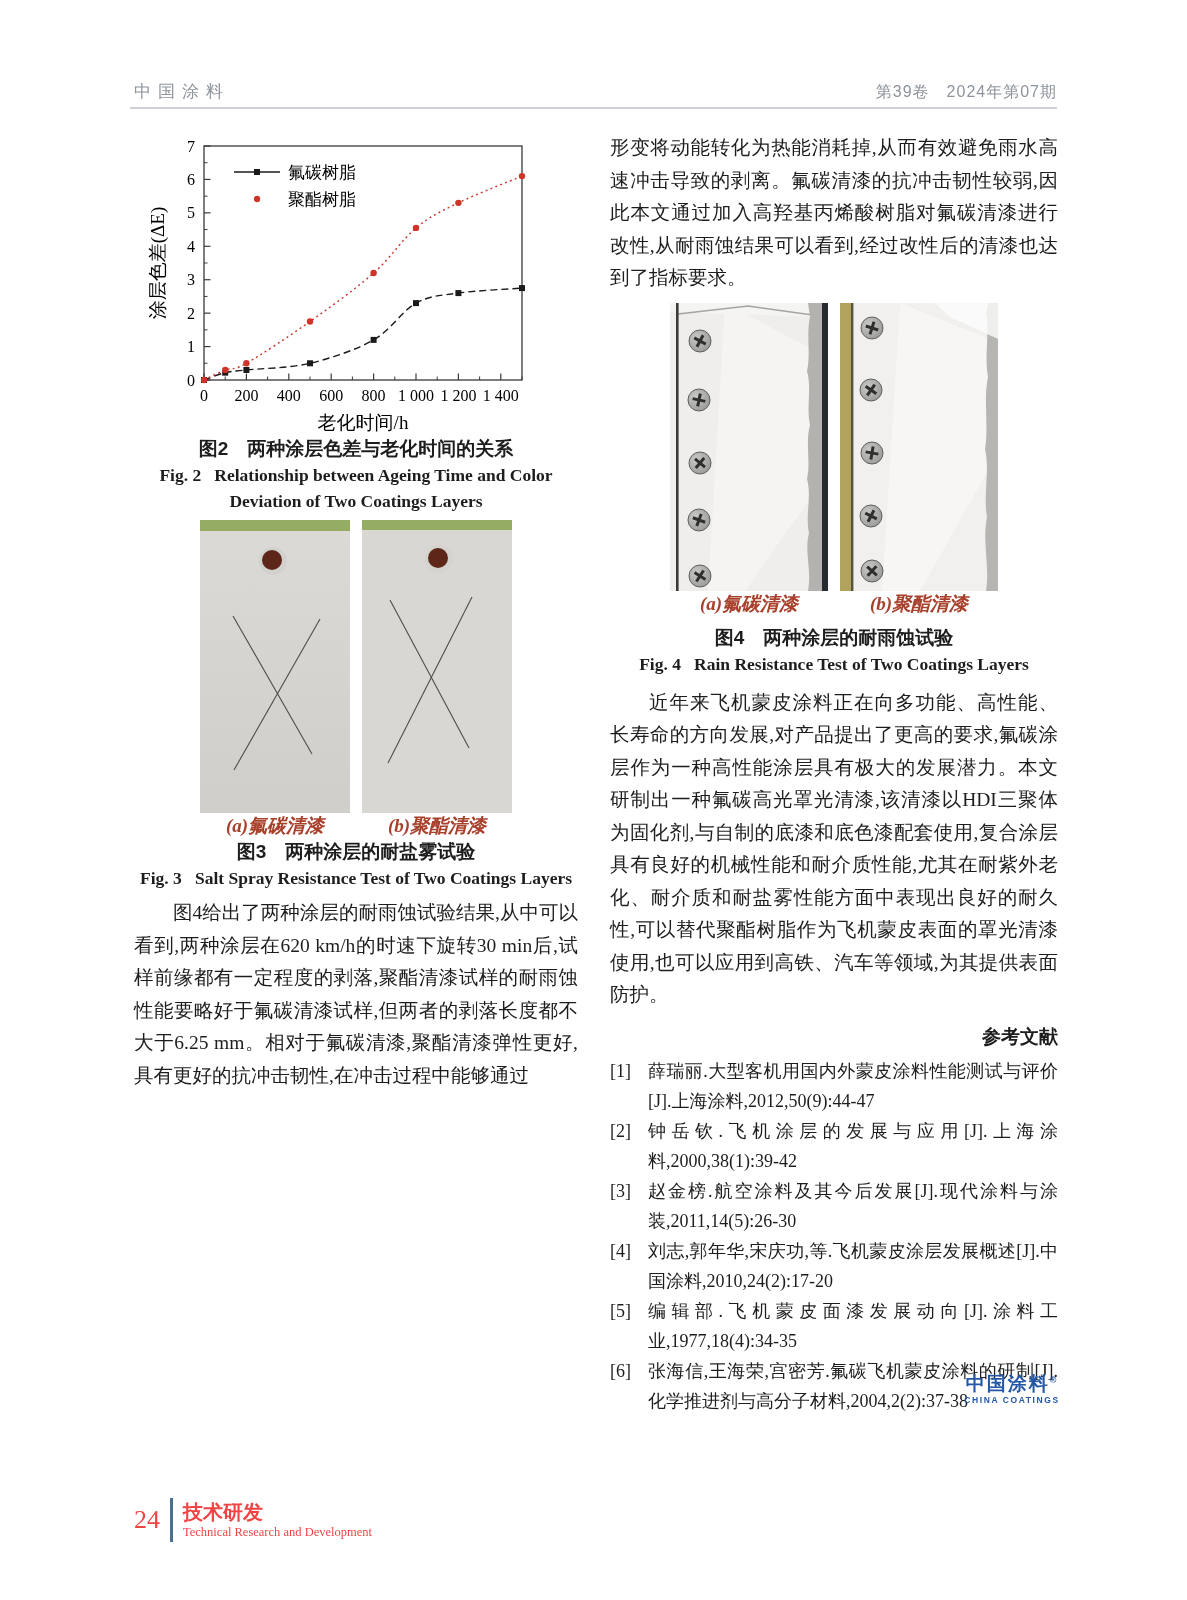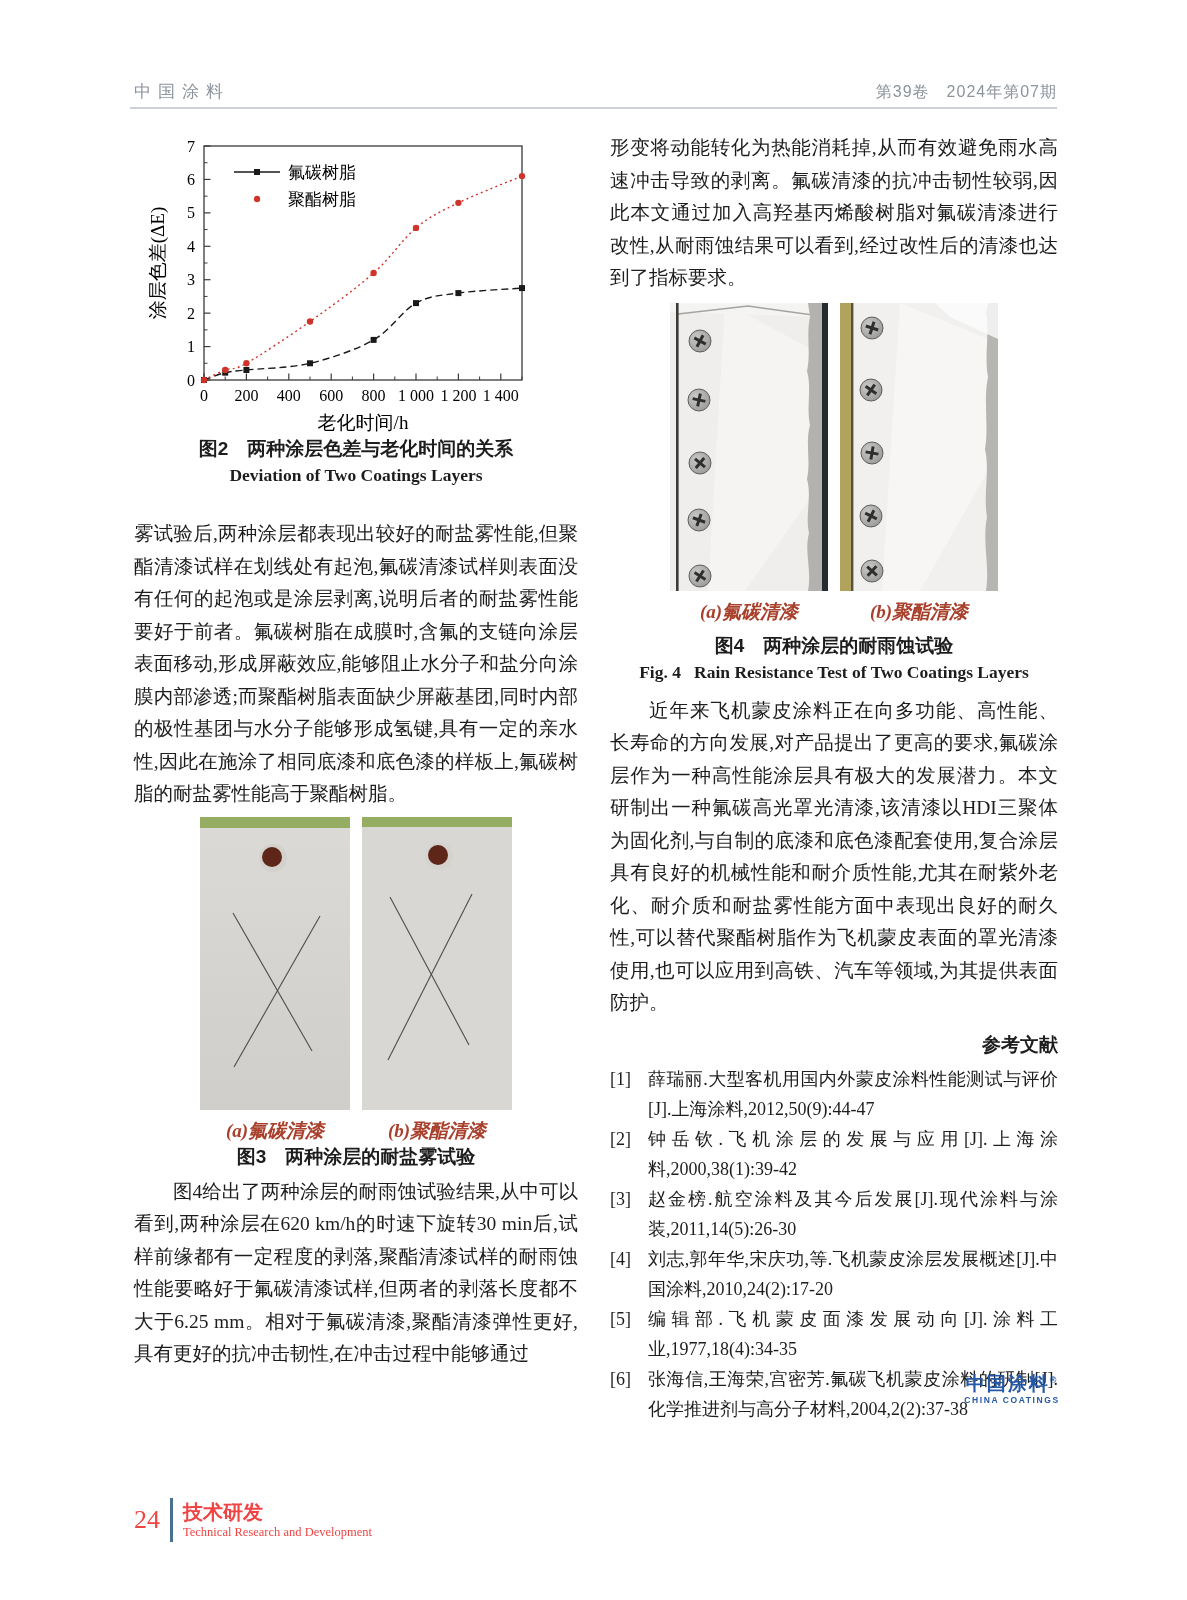--- a/index.html
+++ b/index.html
@@ -27,21 +27,21 @@
           font-size:19px;text-align:center;line-height:26px;}
   .cap-en{font-weight:bold;font-size:17.5px;text-align:center;line-height:26px;}
 
   
   .chart-wrap{width:410px;height:306px;margin:0 0 0 10px;}
   .chart-wrap svg{font-family:"Liberation Serif","DejaVu Serif",serif;}
 
   
   .photo-row{display:flex;justify-content:center;gap:12px;}
   .photo-row svg{display:block;}
-  .photo-labels{display:flex;justify-content:center;gap:12px;margin-top:8px;}
+  .photo-labels{display:flex;justify-content:center;gap:12px;}
   .photo-label{width:150px;text-align:center;color:#a8402c;font-size:19px;font-style:italic;
                font-weight:bold;font-family:"Liberation Serif","DejaVu Serif",serif;}
   .photo-label.w158{width:158px;}
 
   
   .sec-head{font-family:"Liberation Sans","DejaVu Sans",sans-serif;font-weight:bold;
             font-size:21px;line-height:28px;}
   .sec-num{color:#b5352b;font-weight:bold;margin-right:14px;}
   .sec3-head{font-family:"Liberation Sans","DejaVu Sans",sans-serif;font-weight:bold;
              font-size:24px;color:#b5352b;line-height:30px;}
@@ -150,23 +150,23 @@
           <circle cx="378" cy="48.08571428571432" r="3.2" fill="#cf342b"></circle>
           <line x1="90" y1="44" x2="136" y2="44" stroke="#1a1a1a" stroke-width="1.4"></line>
           <rect x="110" y="41" width="6" height="6" fill="#1a1a1a"></rect>
           <text x="144" y="50" font-size="17">氟碳树脂</text>
           <circle cx="113" cy="71" r="3.2" fill="#cf342b"></circle>
           <text x="144" y="77" font-size="17">聚酯树脂</text>
           <text x="219" y="301" text-anchor="middle" font-size="19">老化时间/h</text>
           <text transform="translate(20,135) rotate(-90)" text-anchor="middle" font-size="19">涂层色差(ΔE)</text>
         </svg></div>
     <div class="cap-cn pre" style="margin-top:2px;">图2　两种涂层色差与老化时间的关系</div>
+    <div class="cap-en pre">Fig. 2   Relationship between Ageing Time and Color</div>
     <div class="cap-en pre">Deviation of Two Coatings Layers</div>
 
-    <div class="para" style="margin-top:30px;">雾试验后,两种涂层都表现出较好的耐盐雾性能,但聚酯清漆试样在划线处有起泡,氟碳清漆试样则表面没有任何的起泡或是涂层剥离,说明后者的耐盐雾性能要好于前者。氟碳树脂在成膜时,含氟的支链向涂层表面移动,形成屏蔽效应,能够阻止水分子和盐分向涂膜内部渗透;而聚酯树脂表面缺少屏蔽基团,同时内部的极性基团与水分子能够形成氢键,具有一定的亲水性,因此在施涂了相同底漆和底色漆的样板上,氟碳树脂的耐盐雾性能高于聚酯树脂。</div>
 
     <div class="photo-row" style="margin-top:6px;">
       <svg width="150" height="293" viewBox="0 0 150 293">
         <defs>
           <linearGradient id="p3a" x1="0" y1="0" x2="0" y2="1">
             <stop offset="0" stop-color="#dbdad6"></stop>
               <stop offset="1" stop-color="#cfcecb"></stop>
           </linearGradient>
         </defs>
         <rect width="150" height="293" fill="url(#p3a)"></rect>
@@ -193,20 +193,21 @@
           <line x1="28" y1="80" x2="107" y2="228"></line>
           <line x1="110" y1="77" x2="26" y2="243"></line>
         </g>
       </svg>
     </div>
     <div class="photo-labels">
       <div class="photo-label">(a)氟碳清漆</div>
       <div class="photo-label">(b)聚酯清漆</div>
     </div>
     <div class="cap-cn pre" style="margin-top:0;">图3　两种涂层的耐盐雾试验</div>
+    <div class="cap-en pre">Fig. 3   Salt Spray Resistance Test of Two Coatings Layers</div>
 
     <div class="para indent" style="margin-top:6px;">图4给出了两种涂层的耐雨蚀试验结果,从中可以看到,两种涂层在620 km/h的时速下旋转30 min后,试样前缘都有一定程度的剥落,聚酯清漆试样的耐雨蚀性能要略好于氟碳清漆试样,但两者的剥落长度都不大于6.25 mm。相对于氟碳清漆,聚酯清漆弹性更好,具有更好的抗冲击韧性,在冲击过程中能够通过</div>
   </div>
 
   <div class="col col-right">
 
     <div class="para" style="margin-top:4px;">形变将动能转化为热能消耗掉,从而有效避免雨水高速冲击导致的剥离。氟碳清漆的抗冲击韧性较弱,因此本文通过加入高羟基丙烯酸树脂对氟碳清漆进行改性,从耐雨蚀结果可以看到,经过改性后的清漆也达到了指标要求。</div>
 
     <div class="photo-row" style="margin-top:8px;">
       <svg width="158" height="288" viewBox="0 0 158 288">

